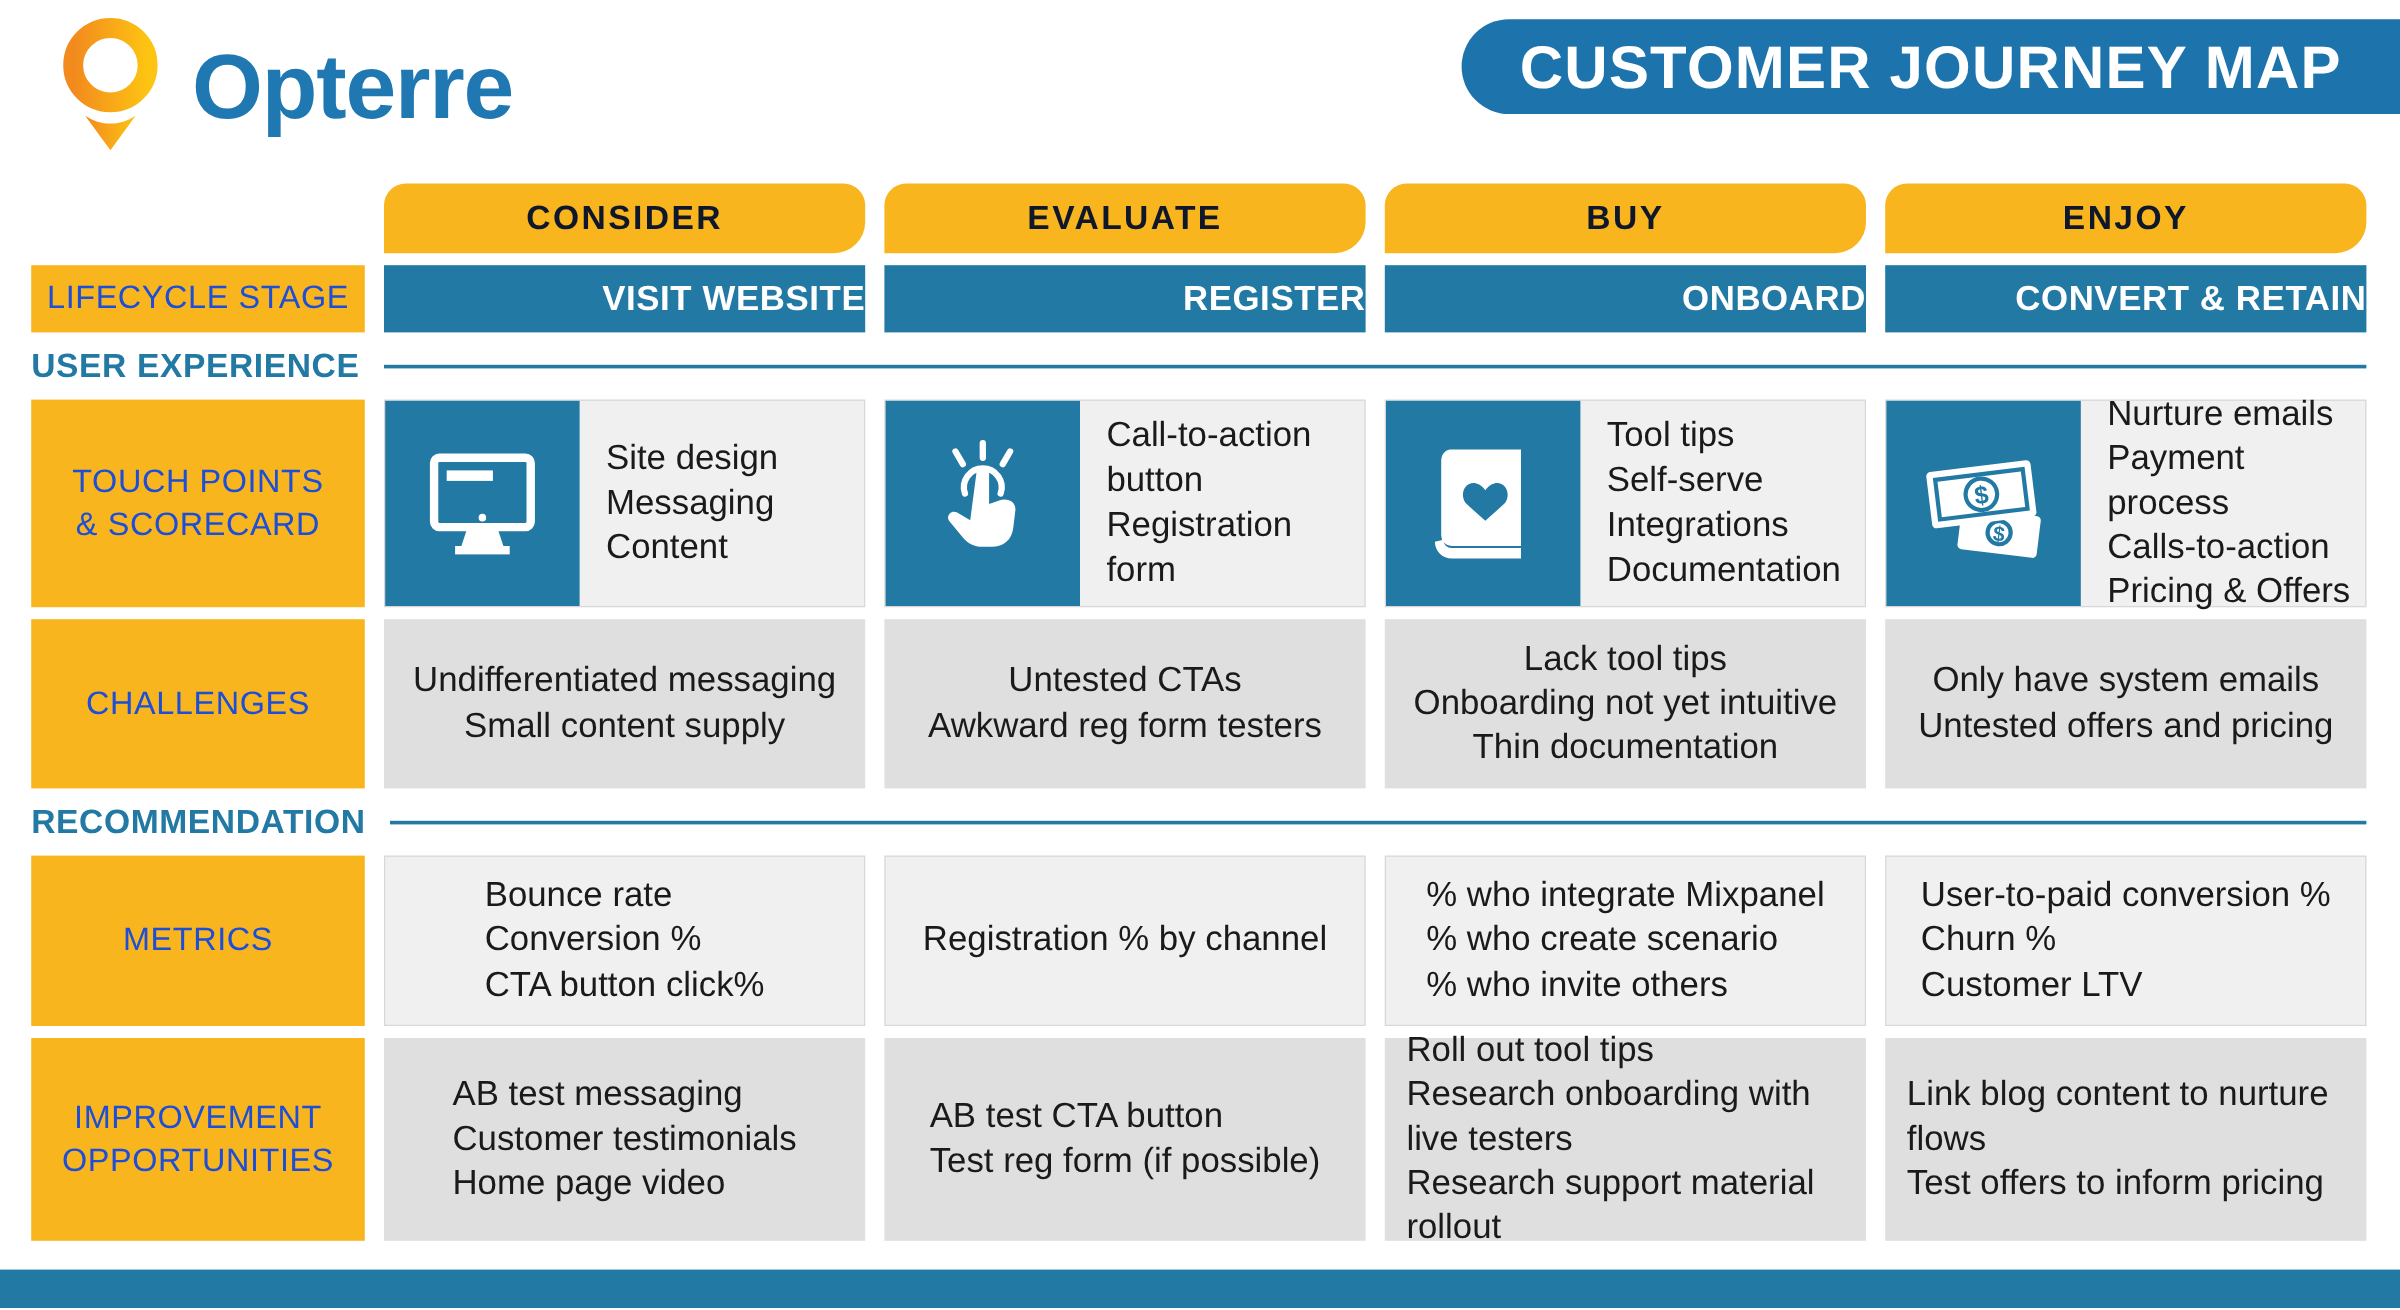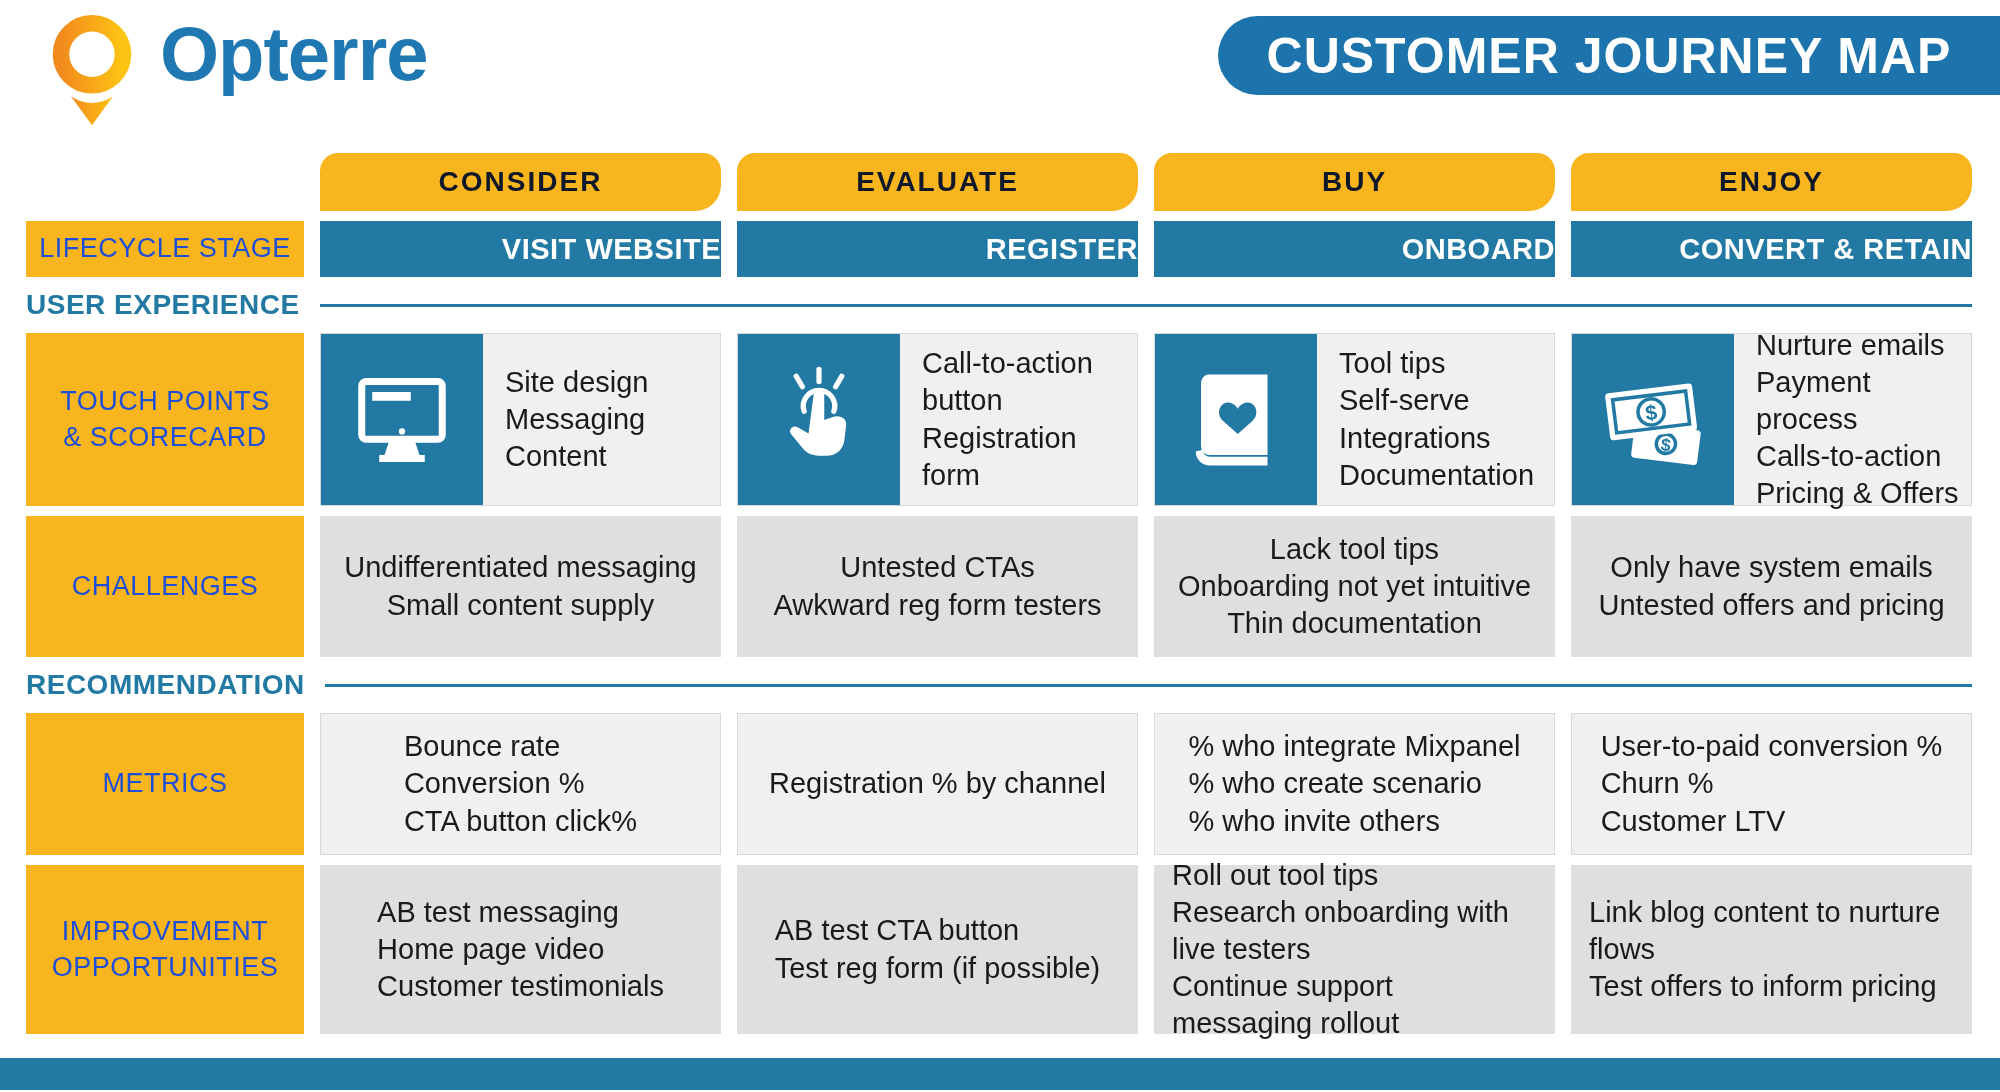--- a/index.html
+++ b/index.html
@@ -11,21 +11,21 @@
     --gray-cell:#DFDFDF;
     --footer-blue:#2279A3;
     --text:#1A1A1A;
   }
   *{box-sizing:border-box;margin:0;padding:0;}
   html,body{background:#fff;}
   body{font-family:"Liberation Sans",sans-serif;color:var(--text);}
   .board{position:relative;width:2000px;height:1092px;background:#fff;overflow:hidden;}
 
   
-  .logo{position:absolute;left:42px;top:10px;display:flex;align-items:flex-start;gap:18px;}
+  .logo{position:absolute;left:42px;top:10px;display:flex;align-items:center;gap:18px;}
   .logo-text{font-size:76px;font-weight:bold;color:var(--brand-blue);letter-spacing:-1px;}
   .banner{position:absolute;top:16px;right:0;width:782px;height:79px;background:var(--banner-blue);
           border-radius:48px 0 0 48px;display:flex;align-items:center;justify-content:center;}
   .banner span{color:#fff;font-size:50px;font-weight:bold;letter-spacing:1px;}
 
   
   .grid{position:absolute;left:26px;right:28px;top:153px;display:grid;
         grid-template-columns:278px repeat(4,1fr);
         grid-template-rows:58px 56px 36px 173px 141px 36px 142px 169px;
         gap:10px 16px;}
@@ -249,35 +249,35 @@
           <div class="line-item">Churn %</div>
           <div class="line-item">Customer LTV</div>
         </div>
       </div>
 
     <div class="row-label">IMPROVEMENT
 OPPORTUNITIES</div>
     <div class="cell gray center-col">
         <div class="block">
           <div class="line-item">AB test messaging</div>
+          <div class="line-item">Customer testimonials</div>
           <div class="line-item">Home page video</div>
-          <div class="line-item">Customer testimonials</div>
         </div>
       </div>
     <div class="cell gray center-col">
         <div class="block">
           <div class="line-item">AB test CTA button</div>
           <div class="line-item">Test reg form (if possible)</div>
         </div>
       </div>
     <div class="cell gray center-col">
         <div class="block">
           <div class="line-item">Roll out tool tips</div>
           <div class="line-item">Research onboarding with live testers</div>
-          <div class="line-item">Continue support messaging rollout</div>
+          <div class="line-item">Research support material rollout</div>
         </div>
       </div>
     <div class="cell gray center-col">
         <div class="block">
           <div class="line-item">Link blog content to nurture flows</div>
           <div class="line-item">Test offers to inform pricing</div>
         </div>
       </div>
 
   </div>

